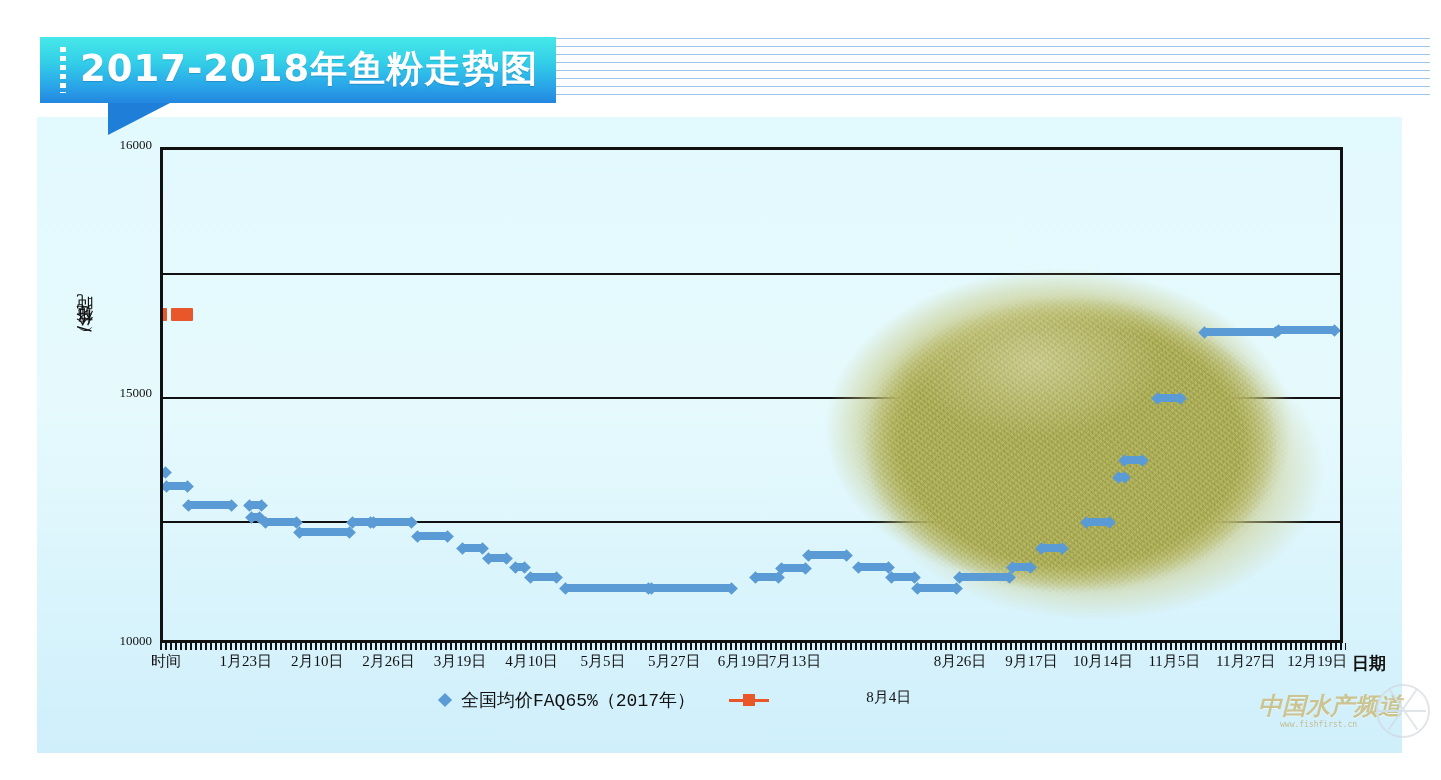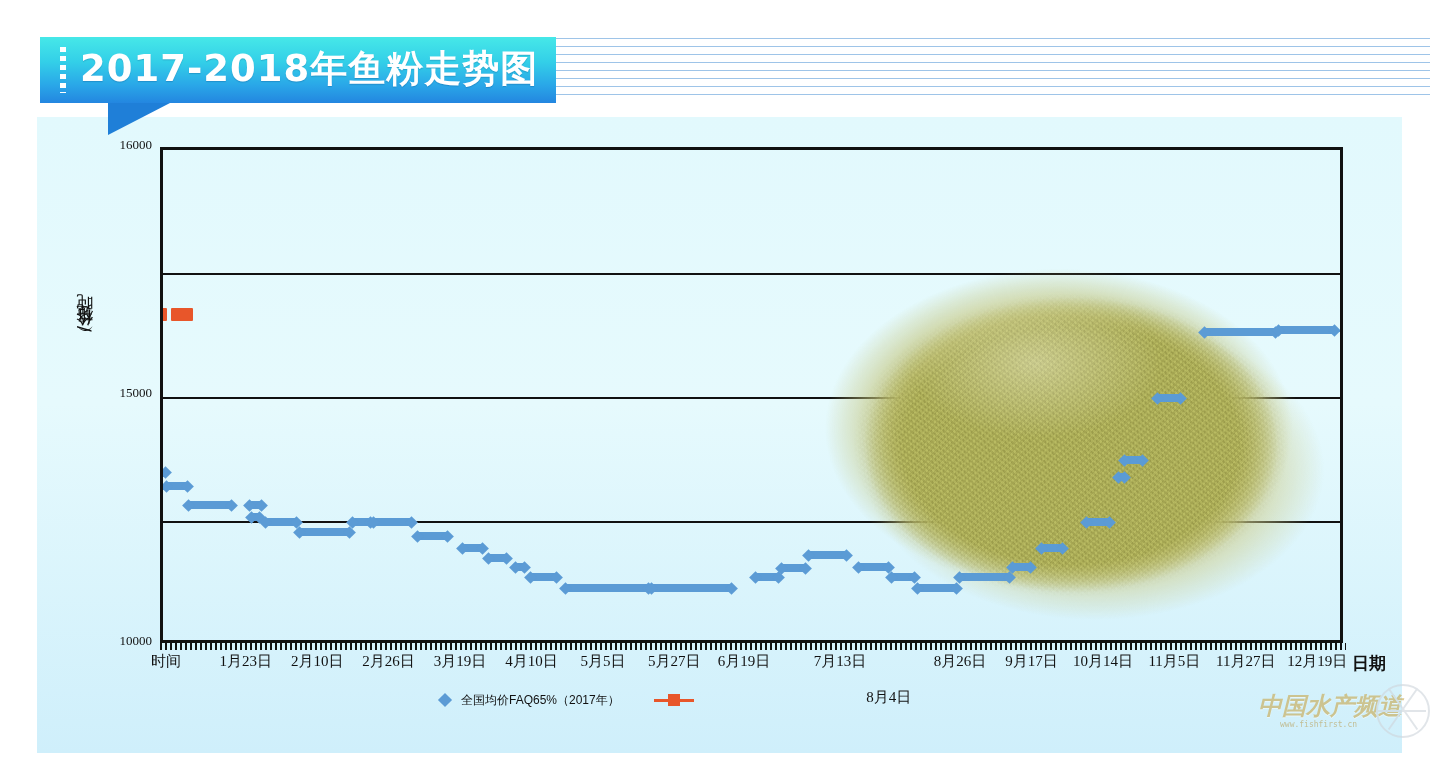--- a/index.html
+++ b/index.html
@@ -108,22 +108,22 @@
     font-family:"DejaVu Sans","Liberation Sans",sans-serif;
   }
   .tickband{
     position:absolute;left:160px;top:643px;width:1186px;height:7px;
     background:repeating-linear-gradient(90deg,#111 0 2px,transparent 2px 5px);
   }
 
   
   .legend{position:absolute;left:440px;top:687px;height:26px;display:flex;align-items:center;gap:34px;}
   .lg{display:flex;align-items:center;gap:11px;}
-  .lg-txt{font-size:12px;color:#111;white-space:nowrap;
-          font-family:Liberation Sans, sans-serif;}
+  .lg-txt{font-size:18px;color:#111;white-space:nowrap;
+          font-family:Liberation Mono, monospace;}
   .lg-dia{width:10px;height:10px;background:#5b9bd5;transform:rotate(45deg);}
   .lg-line{position:relative;width:40px;height:3px;background:#e8562a;}
   .lg-line::after{content:"";position:absolute;left:14px;top:-5px;width:12px;height:12px;background:#e8562a;}
 
   
   .wm{position:absolute;left:1258px;top:682px;width:175px;height:58px;opacity:.62;}
   .wm-txt{
     position:absolute;left:0;top:8px;font-size:24px;color:#c9a94f;
     font-style:italic;font-weight:bold;white-space:nowrap;
     font-family:"DejaVu Sans","Liberation Sans",sans-serif;
@@ -276,21 +276,21 @@
   <div id="xticks">
       <div class="xtick" style="left: 166px;">时间</div>
       <div class="xtick" style="left: 245.719px;">1月23日</div>
       <div class="xtick" style="left: 317.156px;">2月10日</div>
       <div class="xtick" style="left: 388.594px;">2月26日</div>
       <div class="xtick" style="left: 460.031px;">3月19日</div>
       <div class="xtick" style="left: 531.469px;">4月10日</div>
       <div class="xtick" style="left: 602.906px;">5月5日</div>
       <div class="xtick" style="left: 674.344px;">5月27日</div>
       <div class="xtick" style="left: 744px; text-align: right;">6月19日</div>
-      <div class="xtick" style="left: 840px; font-family: Liberation Serif, serif;">7月13日</div>
+      <div class="xtick" style="left: 795px; font-family: Liberation Serif, serif;">7月13日</div>
       <div class="xtick" style="left: 888.656px; margin-top: 36px;">8月4日</div>
       <div class="xtick" style="left: 960.094px;">8月26日</div>
       <div class="xtick" style="left: 1031.53px;">9月17日</div>
       <div class="xtick" style="left: 1102.97px;">10月14日</div>
       <div class="xtick" style="left: 1174.41px;">11月5日</div>
       <div class="xtick" style="left: 1245.84px;">11月27日</div>
       <div class="xtick" style="left: 1317.28px;">12月19日</div>
     </div>
   <div class="xtitle">日期</div>
 

